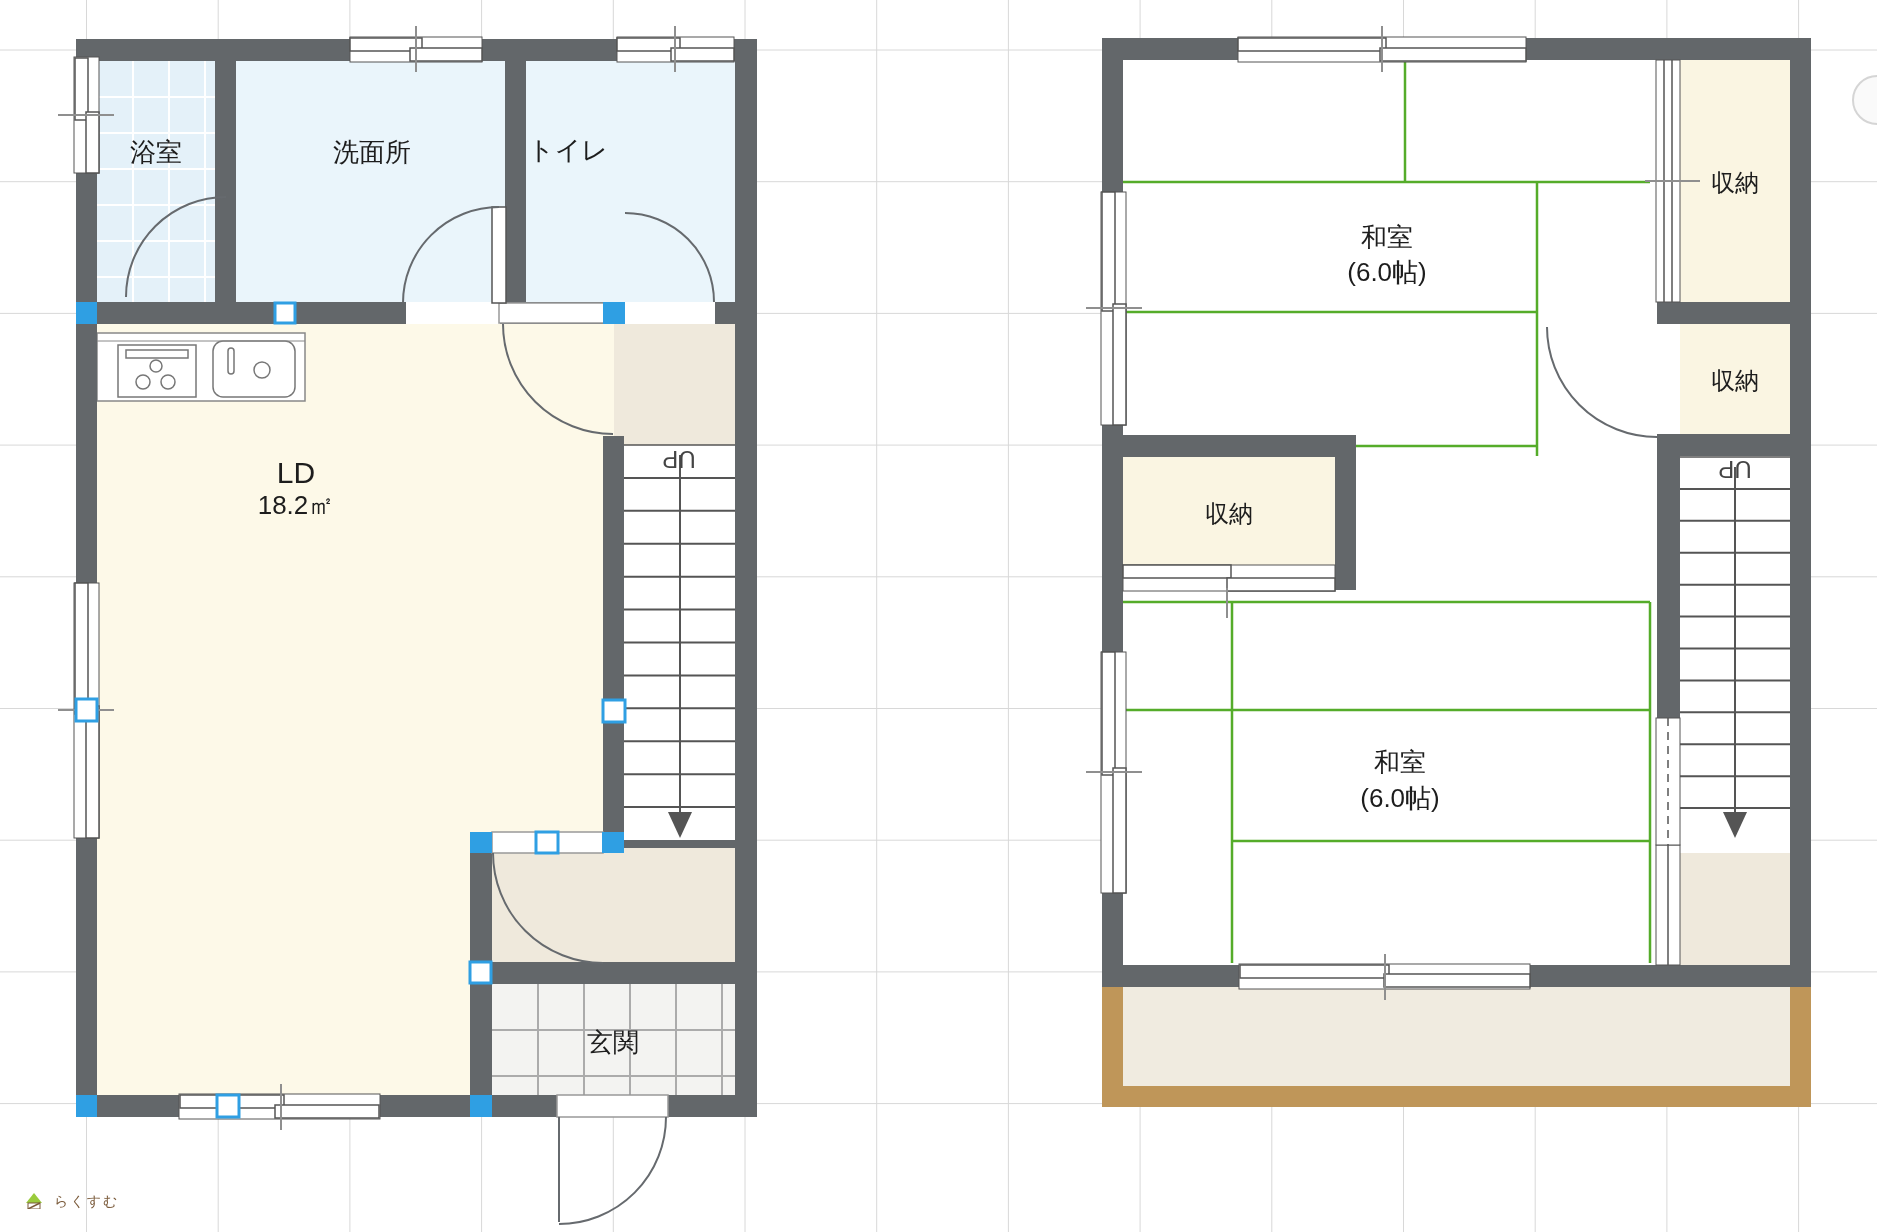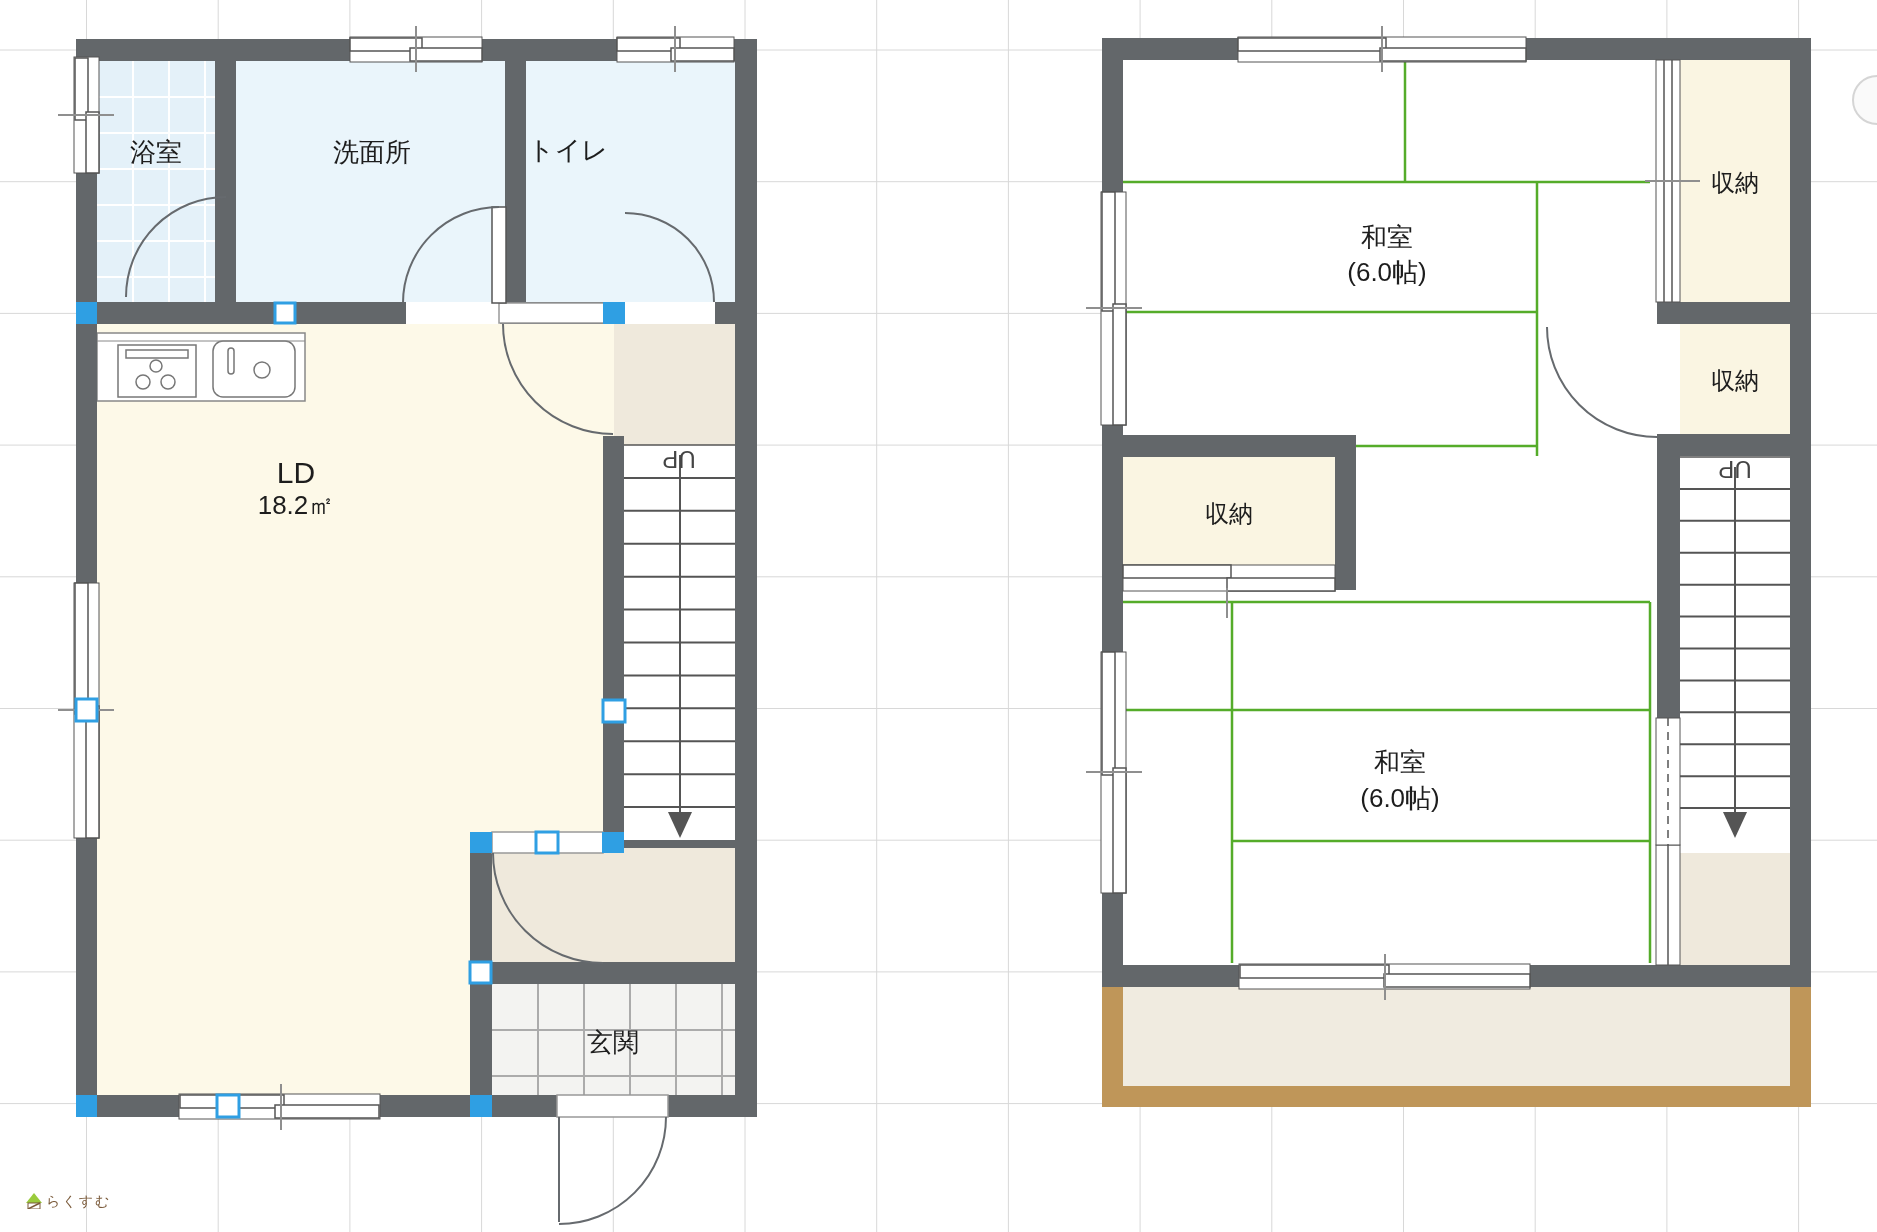--- a/index.html
+++ b/index.html
@@ -1,19 +1,19 @@
 <!DOCTYPE html>
 <html><head>
 <meta charset="utf-8">
 <style>
   html,body{margin:0;padding:0;background:#fff;}
   .canvas{position:relative;width:1877px;height:1232px;overflow:hidden;background:#fff;
           font-family:"Liberation Sans","DejaVu Sans",sans-serif;}
   svg{position:absolute;left:0;top:0;}
-  .logo{position:absolute;left:26px;top:1193px;display:flex;align-items:flex-end;gap:4px;
+  .logo{position:absolute;left:26px;top:1193px;display:flex;align-items:flex-end;gap:12px;
         font-size:14px;color:#7a5a3a;letter-spacing:2px;}
   .logo .mark{width:16px;height:16px;display:inline-block;}
 </style>
 </head>
 <body>
 
 <div class="canvas">
   <svg id="plan" width="1877" height="1232" viewBox="0 0 1877 1232" xmlns="http://www.w3.org/2000/svg">
       <line x1="86.5" y1="0" x2="86.5" y2="1232" stroke="#d8d8d8" stroke-width="1"></line>
       <line x1="218.2" y1="0" x2="218.2" y2="1232" stroke="#d8d8d8" stroke-width="1"></line>

